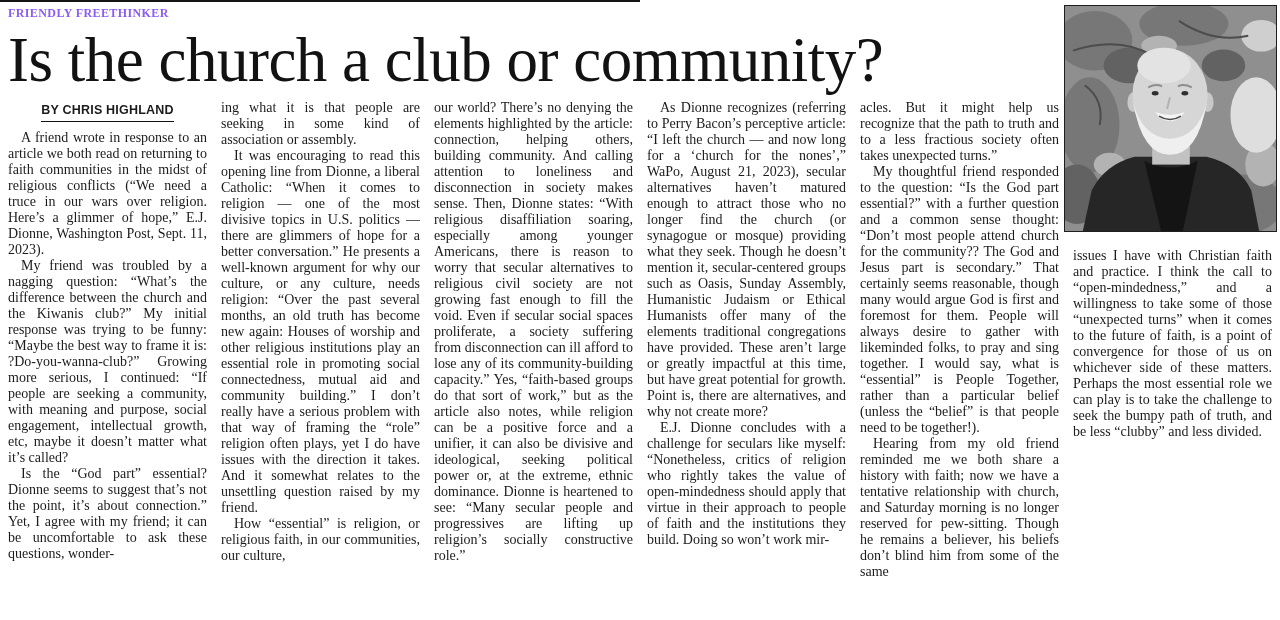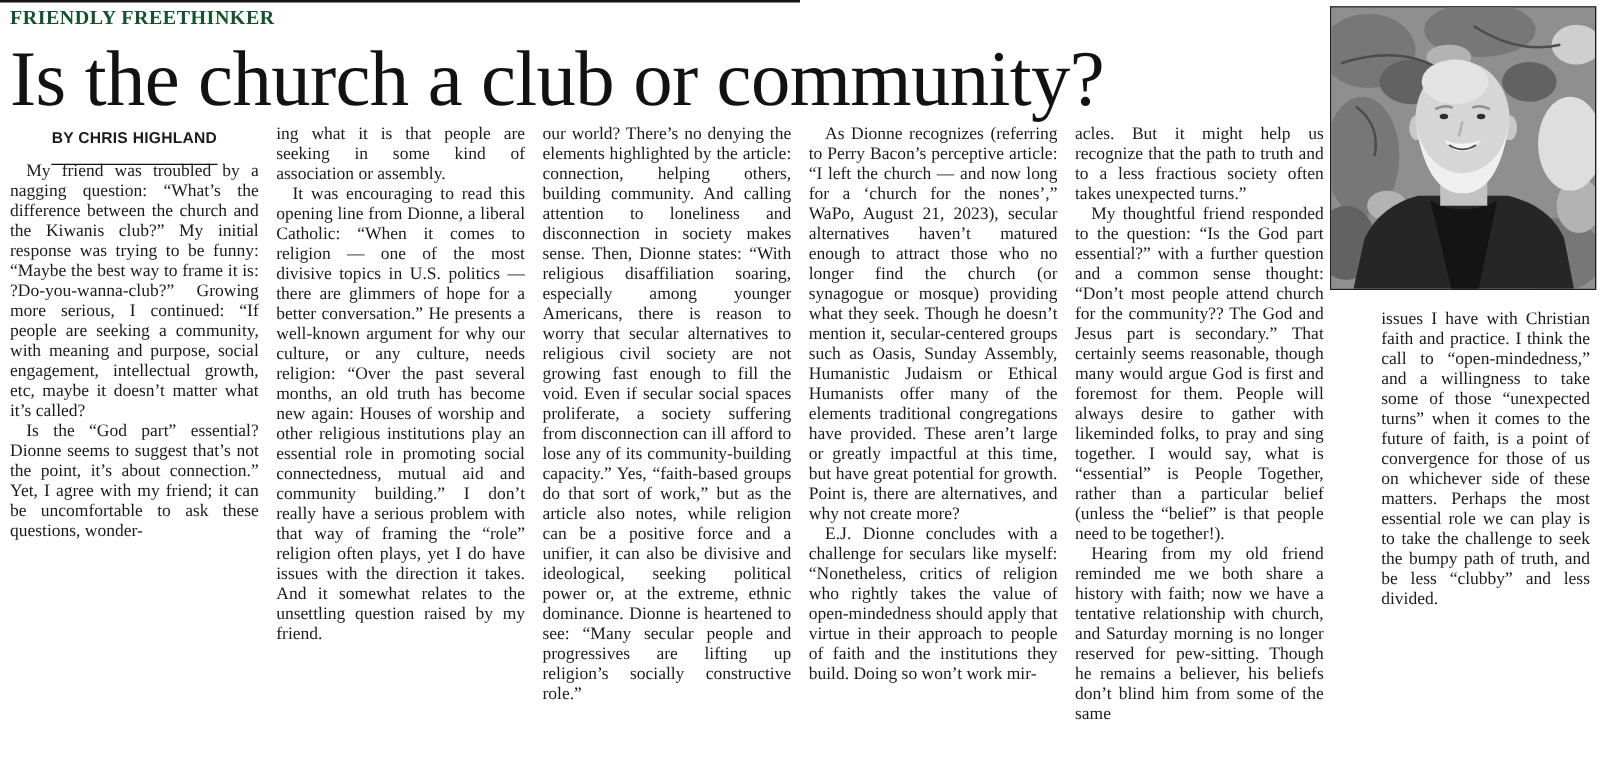--- a/index.html
+++ b/index.html
@@ -12,48 +12,48 @@
     overflow:hidden;
   }
   .toprule{
     position:absolute;top:0;left:0;
     width:640px;height:2px;background:#151515;
   }
   .header{
     position:absolute;top:6px;left:8px;width:1048px;
   }
   .kicker{
-    font-size:16px;font-weight:bold;letter-spacing:.4px;color:#14532d;
+    font-size:12px;font-weight:bold;letter-spacing:.4px;color:#8b5cf6;
   }
   .headline{
     margin:7px 0 0 0;
     font-size:63px;font-weight:400;line-height:1.02;
     letter-spacing:-.5px;color:#121212;
   }
   .photo-wrap{
     position:absolute;top:5px;right:3px;
     width:213px;height:227px;
     border:1px solid #1e1e1e;box-sizing:border-box;
     background:#8f8f8f;
   }
   .photo-wrap svg{display:block;width:100%;height:100%;}
   .cols{
     position:absolute;top:100px;left:8px;right:8px;height:520px;
     display:grid;grid-template-columns:repeat(6,1fr);gap:14px;
     font-size:14px;line-height:16px;text-align:justify;
     color:#1b1b1b;overflow:hidden;
   }
   .col{overflow:hidden;}
-  .col-6{padding-top:148px;margin-left:32px;}
+  .col-6{padding-top:148px;}
   .byline{
     text-align:center;margin:2px 0 12px 0;
     font-family:"Liberation Sans", sans-serif;
     font-weight:bold;font-size:12.5px;letter-spacing:.2px;
   }
-  .byline span{border-bottom:1.5px solid #111;padding-bottom:14px;}
+  .byline span{border-bottom:1.5px solid #111;padding-bottom:4px;}
   p{margin:0;}
   p.indent{text-indent:13px;}
   p.bio{font-style:italic;}
   .site{text-decoration:underline;}
 </style>
 </head>
 <body>
 
 <div class="page">
 
@@ -100,27 +100,29 @@
       <path d="M106 92 L103 104" stroke="#b2b2b2" stroke-width="2" fill="none"></path>
       <path d="M91 107 Q106 113 121 107 Q114 117 106 116 Q98 117 91 107 Z" fill="#f4f4f4"></path>
       <path d="M95 111 Q106 118 117 111" stroke="#4a4a4a" stroke-width="1.5" fill="none"></path>
     </svg>
   </div>
 
   <div class="cols">
 
     <div class="col col-1">
       <div class="byline"><span>BY CHRIS HIGHLAND</span></div>
+      <p class="indent">A friend wrote in response to an article we both read on returning to faith communities in the midst of religious conflicts (“We need a truce in our wars over religion. Here’s a glimmer of hope,” E.J. Dionne, Washington Post, Sept. 11, 2023).</p>
       <p class="indent">My friend was troubled by a nagging question: “What’s the difference between the church and the Kiwanis club?” My initial response was trying to be funny: “Maybe the best way to frame it is: ?Do-you-wanna-club?” Growing more serious, I continued: “If people are seeking a community, with meaning and purpose, social engagement, intellectual growth, etc, maybe it doesn’t matter what it’s called?</p>
       <p class="indent">Is the “God part” essential? Dionne seems to suggest that’s not the point, it’s about connection.” Yet, I agree with my friend; it can be uncomfortable to ask these questions, wonder-</p>
     </div>
 
     <div class="col col-2">
       <p>ing what it is that people are seeking in some kind of association or assembly.</p>
       <p class="indent">It was encouraging to read this opening line from Dionne, a liberal Catholic: “When it comes to religion — one of the most divisive topics in U.S. politics — there are glimmers of hope for a better conversation.” He presents a well-known argument for why our culture, or any culture, needs religion: “Over the past several months, an old truth has become new again: Houses of worship and other religious institutions play an essential role in promoting social connectedness, mutual aid and community building.” I don’t really have a serious problem with that way of framing the “role” religion often plays, yet I do have issues with the direction it takes. And it somewhat relates to the unsettling question raised by my friend.</p>
+      <p class="indent">How “essential” is religion, or religious faith, in our communities, our culture,</p>
     </div>
 
     <div class="col col-3">
       <p>our world? There’s no denying the elements highlighted by the article: connection, helping others, building community. And calling attention to loneliness and disconnection in society makes sense. Then, Dionne states: “With religious disaffiliation soaring, especially among younger Americans, there is reason to worry that secular alternatives to religious civil society are not growing fast enough to fill the void. Even if secular social spaces proliferate, a society suffering from disconnection can ill afford to lose any of its community-building capacity.” Yes, “faith-based groups do that sort of work,” but as the article also notes, while religion can be a positive force and a unifier, it can also be divisive and ideological, seeking political power or, at the extreme, ethnic dominance. Dionne is heartened to see: “Many secular people and progressives are lifting up religion’s socially constructive role.”</p>
     </div>
 
     <div class="col col-4">
       <p class="indent">As Dionne recognizes (referring to Perry Bacon’s perceptive article: “I left the church — and now long for a ‘church for the nones’,” WaPo, August 21, 2023), secular alternatives haven’t matured enough to attract those who no longer find the church (or synagogue or mosque) providing what they seek. Though he doesn’t mention it, secular-centered groups such as Oasis, Sunday Assembly, Humanistic Judaism or Ethical Humanists offer many of the elements traditional congregations have provided. These aren’t large or greatly impactful at this time, but have great potential for growth. Point is, there are alternatives, and why not create more?</p>
       <p class="indent">E.J. Dionne concludes with a challenge for seculars like myself: “Nonetheless, critics of religion who rightly takes the value of open-mindedness should apply that virtue in their approach to people of faith and the institutions they build. Doing so won’t work mir-</p>
     </div>

